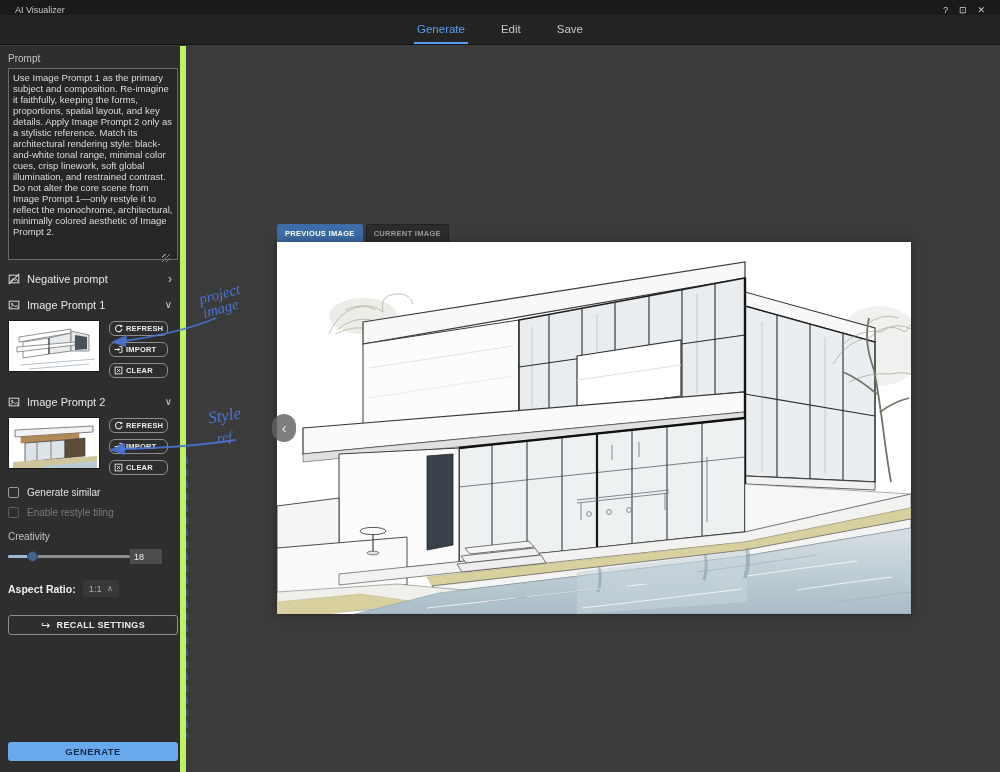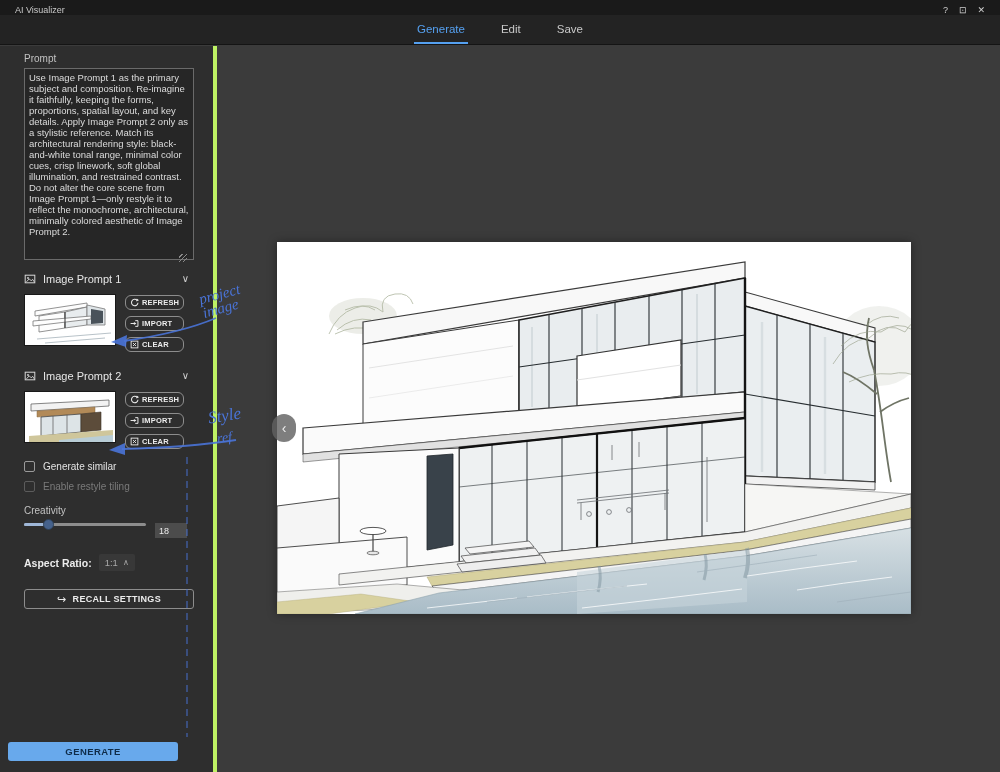--- a/index.html
+++ b/index.html
@@ -13,21 +13,21 @@
   .tb-icons span{cursor:pointer}
 
   
   .tabbar{position:absolute;top:15px;left:0;right:0;height:30px;background:#232323;border-bottom:1px solid #141414;display:flex;align-items:stretch;justify-content:center;gap:30px;z-index:15}
   .tab{font-size:11.5px;color:#c9c9c9;display:flex;align-items:center;padding:0 3px;border-bottom:2px solid transparent;cursor:pointer}
   .tab.active{color:#55a0f0;border-bottom-color:#55a0f0}
   .display-btn{position:absolute;right:8px;top:6px;width:22px;height:17px;border:1.5px solid #7aa9e9;border-radius:3px;display:flex;align-items:center;justify-content:center;cursor:pointer}
   .disp-screen{width:11px;height:7px;border:1.2px solid #7aa9e9;border-radius:1px}
 
   
-  .sidebar{position:absolute;top:46px;left:0;width:217px;bottom:0;background:#2e2e2e;border-right:4px solid #bef264;padding:7px 24px;z-index:5}
+  .sidebar{position:absolute;top:46px;left:0;width:186px;bottom:0;background:#2e2e2e;border-right:6px solid #bef264;padding:7px 8px;z-index:5}
   .label{font-size:10px;color:#c2c2c2}
   .prompt-wrap{position:relative;margin-top:4px}
   .prompt-box{width:170px;height:192px;background:#262626;border:1px solid #6a6a6a;color:#dcdcdc;font-size:9.5px;line-height:1.16;padding:3px 4px;resize:none;overflow:hidden;font-family:"Liberation Sans",sans-serif}
   .resize-grip{position:absolute;right:2px;bottom:2px;width:8px;height:8px;background:
     repeating-linear-gradient(135deg,transparent 0 2px,#8a8a8a 2px 3px);cursor:nwse-resize}
 
   .section-row{display:flex;align-items:center;gap:7px;height:23px;color:#e6e6e6;font-size:11px;margin-top:3px;cursor:pointer}
   .sicon{display:flex;align-items:center}
   .chev{margin-left:auto;color:#cfcfcf;font-size:12px;line-height:1}
   .chev.down{font-size:10px}
@@ -37,21 +37,21 @@
   .btn-col{display:flex;flex-direction:column;gap:6px;padding-top:1px}
   .sbtn{width:59px;height:15px;border:1px solid #8d8d8d;border-radius:6px;background:transparent;color:#ececec;font-size:7.5px;font-weight:bold;letter-spacing:.2px;display:flex;align-items:center;gap:3px;padding:0 4px;cursor:pointer;font-family:"Liberation Sans",sans-serif}
   .bicon{display:flex;align-items:center}
 
   .checkbox-row{display:flex;gap:8px;margin-top:9px;font-size:10px;color:#e2e2e2}
   .cb{width:11px;height:11px;border:1px solid #9a9a9a;border-radius:2px;background:transparent;cursor:pointer;flex:0 0 auto}
   .checkbox-row.disabled{color:#7a7a7a}
   .checkbox-row.disabled .cb{border-color:#5c5c5c}
 
   .creativity-label{margin-top:13px}
-  .slider-row{display:flex;align-items:flex-start;gap:9px;margin-top:7px}
+  .slider-row{display:flex;align-items:center;margin-top:7px}
   .slider{position:relative;width:122px;height:3px;background:#8d8d8d;border-radius:2px;cursor:pointer}
   .slider .fill{position:absolute;left:0;top:0;height:3px;width:24px;background:#9fb7d8;border-radius:2px}
   .slider .dot{position:absolute;left:19px;top:-4px;width:11px;height:11px;border-radius:50%;background:#46628c;border:1px solid #2e4057}
   .value-box{width:32px;height:15px;background:#4c4c4c;color:#ececec;font-size:9px;display:flex;align-items:center;padding-left:4px;cursor:text}
 
   .aspect-row{display:flex;align-items:center;gap:7px;margin-top:16px}
   .aspect-label{font-size:10.5px;color:#ececec;font-weight:bold}
   .aspect-value{display:flex;align-items:center;gap:5px;background:#383838;color:#a8a8a8;font-size:9.5px;padding:3px 6px;border-radius:2px;cursor:pointer}
   .caret{font-size:8px;color:#a8a8a8}
 
@@ -97,20 +97,31 @@
   <div class="disp-screen"></div>
 </div>
 
 <aside class="sidebar">
   <div class="label">Prompt</div>
   <div class="prompt-wrap">
     <textarea class="prompt-box" spellcheck="false" style="">Use Image Prompt 1 as the primary subject and composition. Re-imagine it faithfully, keeping the forms, proportions, spatial layout, and key details. Apply Image Prompt 2 only as a stylistic reference. Match its architectural rendering style: black-and-white tonal range, minimal color cues, crisp linework, soft global illumination, and restrained contrast. Do not alter the core scene from Image Prompt 1—only restyle it to reflect the monochrome, architectural, minimally colored aesthetic of Image Prompt 2.</textarea>
     <div class="resize-grip"></div>
   </div>
 
+  <div class="section-row">
+    <span class="sicon">
+      <svg width="12" height="12" viewBox="0 0 12 12">
+          <rect x="1.2" y="2.2" width="9.6" height="7.6" fill="none" stroke="#d8d8d8" stroke-width="1"></rect>
+          <path d="M2.5 8.6 L5 5.6 L7 7.6 L8.5 6.1 L10 8.6" fill="none" stroke="#d8d8d8" stroke-width="0.9"></path>
+          <line x1="0.8" y1="11.2" x2="11.2" y2="0.8" stroke="#d8d8d8" stroke-width="1.1"></line>
+        </svg>
+    </span>
+    <span>Negative prompt</span>
+    <span class="chev">›</span>
+  </div>
 
   <div class="section-row">
     <span class="sicon">
       <svg width="12" height="12" viewBox="0 0 12 12">
           <rect x="1.2" y="2.2" width="9.6" height="7.6" fill="none" stroke="#d8d8d8" stroke-width="1"></rect>
           <circle cx="4" cy="5" r="0.9" fill="#d8d8d8"></circle>
           <path d="M2.5 8.8 L5.2 5.8 L7.2 7.8 L8.6 6.3 L10.2 8.8" fill="none" stroke="#d8d8d8" stroke-width="0.9"></path>
         </svg>
     </span>
     <span>Image Prompt 1</span>
@@ -254,20 +265,24 @@
 
   <button class="recall-btn">
     <span class="recall-icon">↪</span>
     <span>RECALL SETTINGS</span>
   </button>
 
   <button class="generate-btn">GENERATE</button>
 </aside>
 
 <main class="main">
+  <div class="image-tabs">
+    <div class="img-tab active">PREVIOUS IMAGE</div>
+    <div class="img-tab">CURRENT IMAGE</div>
+  </div>
 
   <div class="preview">
     <svg viewBox="0 0 634 372" width="634" height="372">
       <defs>
         <linearGradient id="pool" x1="0" y1="0" x2="0" y2="1">
           <stop offset="0" stop-color="#d7e0e4"></stop>
             <stop offset="1" stop-color="#a9bcc7"></stop>
         </linearGradient>
       </defs>
       <rect width="634" height="372" fill="#ffffff"></rect>

